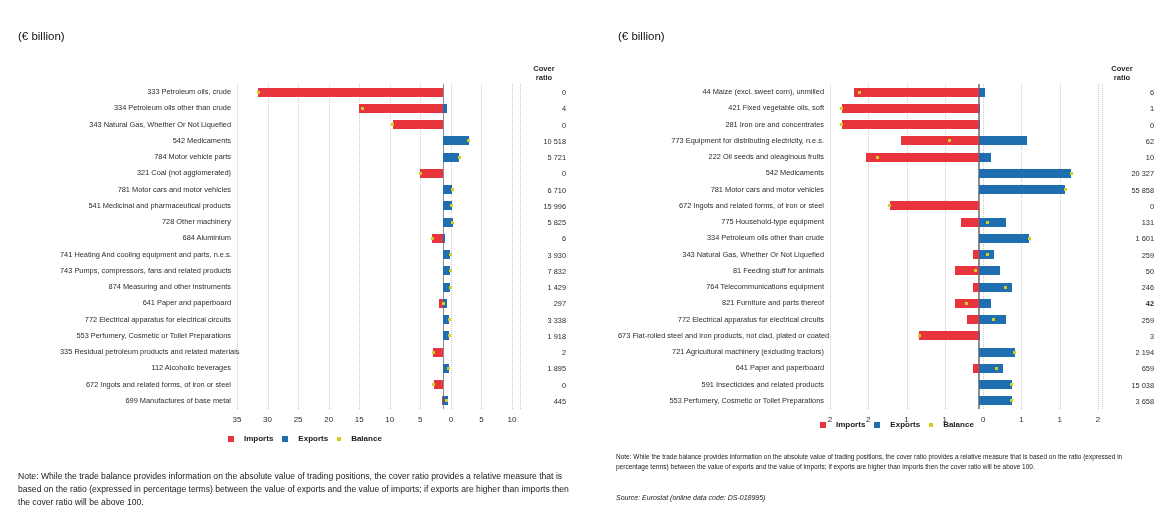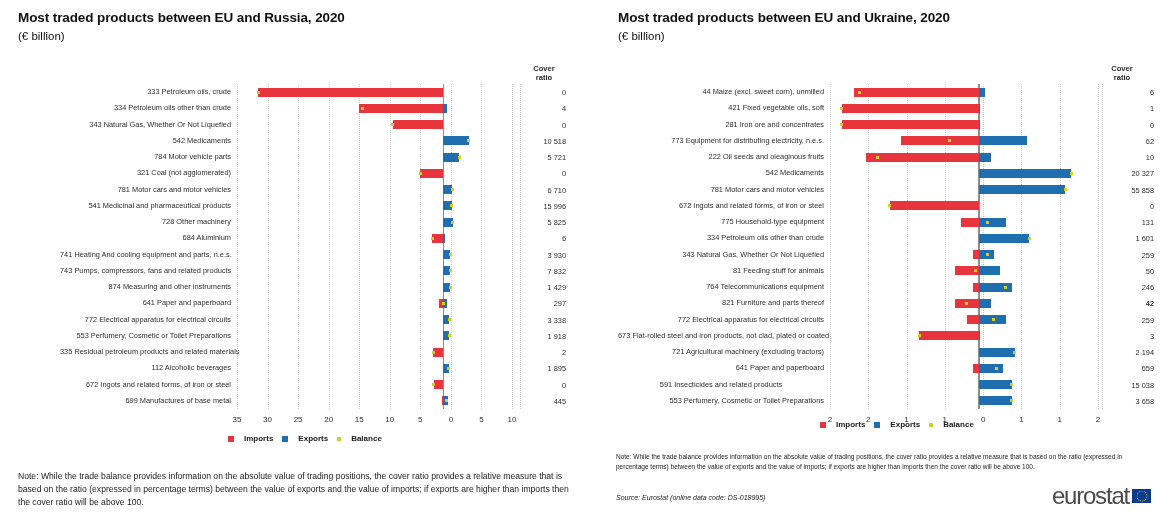--- a/index.html
+++ b/index.html
@@ -49,21 +49,20 @@
   .euro .flag{width:19px;height:14px;background:#0b3b8f;position:relative;}
   .euro .flag:after{content:"";position:absolute;left:50%;top:50%;transform:translate(-50%,-50%);
     width:9px;height:9px;border-radius:50%;border:1.6px dotted #f5d22a;}
 </style>
 </head>
 <body>
 
 <div class="page">
 
   <div class="panel panel-left">
-    <div class="title" style="position:absolute;left:18px;top:10px;">Most traded products between EU and Russia, 2020</div>
     <div class="subtitle" style="position:absolute;left:18px;top:30px;">(€ billion)</div>
 
     <div class="covhead" style="left:524px;top:64px;width:40px;">
       <span>Cover</span><br>
       <span>ratio</span>
     </div>
 
     <div class="chart" id="chart-russia">
         <div class="row-label" style="left: 60px; width: 171px; top: 87.125px;">333 Petroleum oils, crude</div>
         <div class="row-label" style="left: 60px; width: 171px; top: 103.375px;">334 Petroleum oils other than crude</div>
@@ -187,21 +186,20 @@
       <span class="it">
           <span class="sw y"></span>
           <span>Balance</span>
         </span>
     </div>
 
     <div class="note" style="left:18px;top:470px;width:552px;">Note: While the trade balance provides information on the absolute value of trading positions, the cover ratio provides a relative measure that is based on the ratio (expressed in percentage terms) between the value of exports and the value of imports; if exports are higher than imports then the cover ratio will be above 100.</div>
   </div>
 
   <div class="panel panel-right">
-    <div class="title" style="position:absolute;left:10px;top:10px;">Most traded products between EU and Ukraine, 2020</div>
     <div class="subtitle" style="position:absolute;left:10px;top:30px;">(€ billion)</div>
 
     <div class="covhead" style="left:492px;top:64px;width:44px;">
       <span>Cover</span><br>
       <span>ratio</span>
     </div>
 
     <div class="chart" id="chart-ukraine">
         <div class="row-label" style="left: 10px; width: 206px; top: 87.125px;">44 Maize (excl. sweet corn), unmilled</div>
         <div class="row-label" style="left: 10px; width: 206px; top: 103.375px;">421 Fixed vegetable oils, soft</div>
@@ -214,21 +212,21 @@
         <div class="row-label" style="left: 10px; width: 206px; top: 217.125px;">775 Household-type equipment</div>
         <div class="row-label" style="left: 10px; width: 206px; top: 233.375px;">334 Petroleum oils other than crude</div>
         <div class="row-label" style="left: 10px; width: 206px; top: 249.625px;">343 Natural Gas, Whether Or Not Liquefied</div>
         <div class="row-label" style="left: 10px; width: 206px; top: 265.875px;">81 Feeding stuff for animals</div>
         <div class="row-label" style="left: 10px; width: 206px; top: 282.125px;">764 Telecommunications equipment</div>
         <div class="row-label" style="left: 10px; width: 206px; top: 298.375px;">821 Furniture and parts thereof</div>
         <div class="row-label" style="left: 10px; width: 206px; top: 314.625px;">772 Electrical apparatus for electrical circuits</div>
         <div class="row-label" style="left: 10px; width: 206px; top: 330.875px;">673 Flat-rolled steel and iron products, not clad, plated or coated</div>
         <div class="row-label" style="left: 10px; width: 206px; top: 347.125px;">721 Agricultural machinery (excluding tractors)</div>
         <div class="row-label" style="left: 10px; width: 206px; top: 363.375px;">641 Paper and paperboard</div>
-        <div class="row-label" style="left: 10px; width: 206px; top: 379.625px; text-align: center;">591 Insecticides and related products</div>
+        <div class="row-label" style="left: 10px; width: 206px; top: 379.625px;">591 Insecticides and related products</div>
         <div class="row-label" style="left: 10px; width: 206px; top: 395.875px;">553 Perfumery, Cosmetic or Toilet Preparations</div>
         <div class="plot" style="left: 222px; top: 84px; width: 268px; height: 325px;">
           <div class="gridline dotted" style="left: 0px;"></div>
           <div class="gridline dotted" style="left: 38.2857px;"></div>
           <div class="gridline dotted" style="left: 76.5714px;"></div>
           <div class="gridline dotted" style="left: 114.857px;"></div>
           <div class="gridline dotted" style="left: 153.143px;"></div>
           <div class="gridline dotted" style="left: 191.429px;"></div>
           <div class="gridline dotted" style="left: 229.714px;"></div>
           <div class="gridline dotted" style="left: 268px;"></div>
@@ -329,19 +327,15 @@
         </span>
       <span class="it">
           <span class="sw y"></span>
           <span>Balance</span>
         </span>
     </div>
 
     <div class="note-sm" style="left:8px;top:452px;width:520px;">Note: While the trade balance provides information on the absolute value of trading positions, the cover ratio provides a relative measure that is based on the ratio (expressed in percentage terms) between the value of exports and the value of imports; if exports are higher than imports then the cover ratio will be above 100.</div>
     <div class="source" style="left:8px;top:494px;"><i>Source: Eurostat (online data code: DS-018995)</i></div>
 
-    <div class="euro">
-      <span class="wordmark">eurostat</span>
-      <span class="flag"></span>
-    </div>
   </div>
 
 </div>
 
 </body></html>

